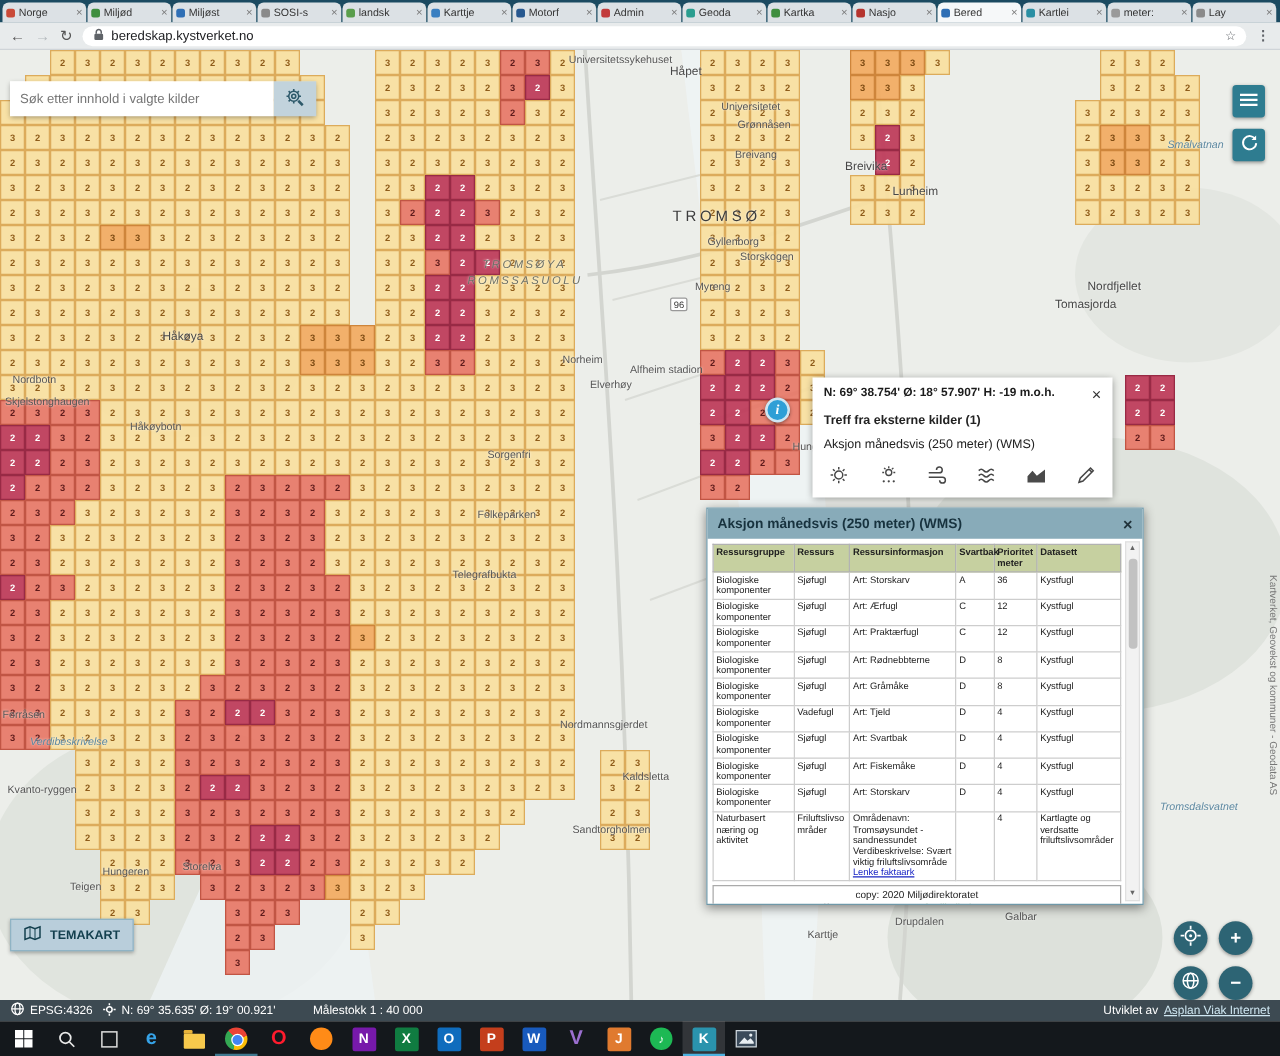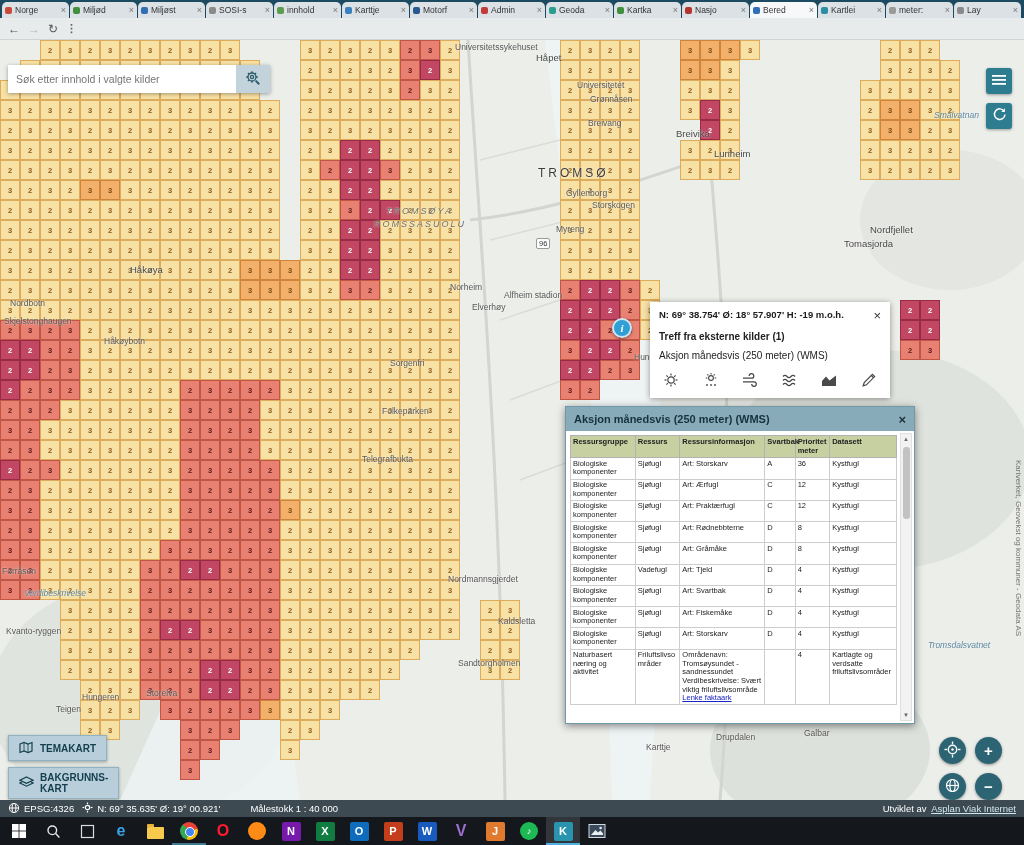--- a/index.html
+++ b/index.html
@@ -32,21 +32,21 @@
   .mlabel{position:absolute;white-space:nowrap;color:#4a4a4a;text-shadow:0 0 2px rgba(255,255,255,.85)}
   .mlabel.tiny{font-size:8.5px;color:#565656}
   .mlabel.small{font-size:9.5px;color:#474747}
   .mlabel.city{font-size:12px;letter-spacing:3px;color:#3c3c3c}
   .mlabel.area{font-size:9px;font-style:italic;color:#6c7066;letter-spacing:2px}
   .mlabel.water{color:#5b87a0;font-style:italic}
   .mlabel.badge{background:#fff;border:1px solid #999;border-radius:2px;padding:0 2px;font-size:7.5px;color:#333;text-shadow:none}
   .marker{position:absolute;left:612px;top:278px;width:20px;height:20px;border-radius:50%;background:#2f9fd6;border:2px solid #cfe6f2;box-shadow:0 1px 3px rgba(0,0,0,.4);color:#fff;display:flex;align-items:center;justify-content:center;font:italic bold 11px "Liberation Serif",serif;z-index:6}
 
   .search-box{position:absolute;left:8px;top:25px;display:flex;box-shadow:0 1px 4px rgba(0,0,0,.35);z-index:8}
-  .search-box input{width:228px;height:28px;border:none;outline:none;padding:4px 8px;font-size:10.5px;font-family:inherit;color:#333;background:#fff}
+  .search-box input{width:211px;height:28px;border:none;outline:none;padding:4px 8px;font-size:10.5px;font-family:inherit;color:#333;background:#fff}
   .search-btn{width:34px;height:28px;border:none;background:#c2d3dc;display:flex;align-items:center;justify-content:center;cursor:pointer}
 
   .sq-btn{position:absolute;width:26px;height:26px;border:none;border-radius:3px;background:#2e7c90;display:flex;align-items:center;justify-content:center;box-shadow:0 1px 3px rgba(0,0,0,.35);z-index:8;cursor:pointer}
   .sq-btn.menu{right:12px;top:28px}
   .sq-btn.sync{right:12px;top:63px}
 
   .coord-popup{position:absolute;left:650px;top:262px;width:240px;background:#fff;box-shadow:0 1px 6px rgba(0,0,0,.4);padding:7px 9px 9px 9px;z-index:10}
   .cp-head{display:flex;justify-content:space-between;align-items:flex-start}
   .cp-title{font-size:9.5px;font-weight:bold;color:#1b1b1b;white-space:nowrap}
   .cp-close{font-size:13px;color:#333;margin-left:4px;line-height:1;cursor:pointer}
@@ -126,21 +126,21 @@
           <span class="tlabel">Miljøst</span>
           <span class="tclose">×</span>
         </div>
         <div class="tab">
           <span class="fav" style="background: rgb(138, 138, 138);"></span>
           <span class="tlabel">SOSI-s</span>
           <span class="tclose">×</span>
         </div>
         <div class="tab">
           <span class="fav" style="background: rgb(90, 158, 76);"></span>
-          <span class="tlabel">innhold</span>
+          <span class="tlabel">landsk</span>
           <span class="tclose">×</span>
         </div>
         <div class="tab">
           <span class="fav" style="background: rgb(58, 127, 193);"></span>
           <span class="tlabel">Karttje</span>
           <span class="tclose">×</span>
         </div>
         <div class="tab">
           <span class="fav" style="background: rgb(39, 88, 143);"></span>
           <span class="tlabel">Motorf</span>
@@ -184,20 +184,28 @@
         <div class="tab">
           <span class="fav" style="background: rgb(138, 138, 138);"></span>
           <span class="tlabel">Lay</span>
           <span class="tclose">×</span>
         </div>
       </div>
     <div class="addr-bar">
       <span class="nav-btn">←</span>
       <span class="nav-btn disabled">→</span>
       <span class="nav-btn">↻</span>
+      <div class="url-pill">
+        <span><svg width="10" height="11">
+              <rect x="1.5" y="5" width="7" height="5" rx="1" fill="#5f6368"></rect>
+              <path d="M3,5 V3.6 a2,2 0 0 1 4,0 V5" fill="none" stroke="#5f6368" stroke-width="1.2"></path>
+            </svg></span>
+        <span class="url-text">beredskap.kystverket.no</span>
+        <span class="pill-star">☆</span>
+      </div>
       <span class="menu-dots">⋮</span>
     </div>
   </div>
 
   <div class="map-viewport">
     <svg class="basemap" width="1024" height="760">
       <rect width="1024" height="760" fill="#eceeea"></rect>
       <ellipse cx="880" cy="420" rx="150" ry="110" fill="#dfe3dd"></ellipse>
       <ellipse cx="140" cy="660" rx="150" ry="120" fill="#e0e4de"></ellipse>
       <ellipse cx="820" cy="710" rx="110" ry="80" fill="#dde1db"></ellipse>
@@ -1361,45 +1369,40 @@
                 <td>Friluftslivsområder</td>
                 <td class="info">Områdenavn: Tromsøysundet - sandnessundet
 Verdibeskrivelse: Svært viktig friluftslivsområde
 <a>Lenke faktaark</a></td>
                 <td></td>
                 <td>4</td>
                 <td>Kartlagte og verdsatte friluftslivsområder</td>
               </tr>
             </tbody>
         </table>
+        <div class="dlg-footer">
+          <div>copy: 2020 Miljødirektoratet</div>
+          <div><span>Tlf: 03400, e-post: </span><a>wms@miljodirektoratet.no</a></div>
+
+        </div>
         <div class="scrollbar">
           <div class="sb-arrow">▲</div>
           <div class="sb-thumb"></div>
           <div class="sb-arrow">▼</div>
         </div>
       </div>
     </div>
 
     <button class="panel-btn temakart">
       <span><svg width="15" height="13">
             <path d="M1,3 L5,1.5 9,3 13,1.5 13,10 9,11.5 5,10 1,11.5 Z" fill="none" stroke="#14404f" stroke-width="1.2"></path>
             <line x1="5" y1="1.5" x2="5" y2="10" stroke="#14404f" stroke-width="0.8"></line>
             <line x1="9" y1="3" x2="9" y2="11.5" stroke="#14404f" stroke-width="0.8"></line>
           </svg></span>
       <span>TEMAKART</span>
-    </button>
-    <button class="panel-btn bakgrunn">
-      <span><svg width="15" height="13">
-            <g fill="none" stroke="#14404f" stroke-width="1.2">
-              <path d="M7.5,1 L14,4.2 7.5,7.4 1,4.2 Z"></path>
-              <path d="M2.8,6.1 L1,7 7.5,10.2 14,7 12.2,6.1"></path>
-            </g>
-          </svg></span>
-      <span class="pre">BAKGRUNNS-
-KART</span>
     </button>
 
     <button class="round-btn rb-target">
         <span><svg width="17" height="17">
             <g stroke="#fff" stroke-width="1.4" fill="none">
               <circle cx="8.5" cy="8.5" r="4.2"></circle>
               <line x1="8.5" y1="0.5" x2="8.5" y2="3.2"></line>
               <line x1="8.5" y1="13.8" x2="8.5" y2="16.5"></line>
               <line x1="0.5" y1="8.5" x2="3.2" y2="8.5"></line>
               <line x1="13.8" y1="8.5" x2="16.5" y2="8.5"></line>

